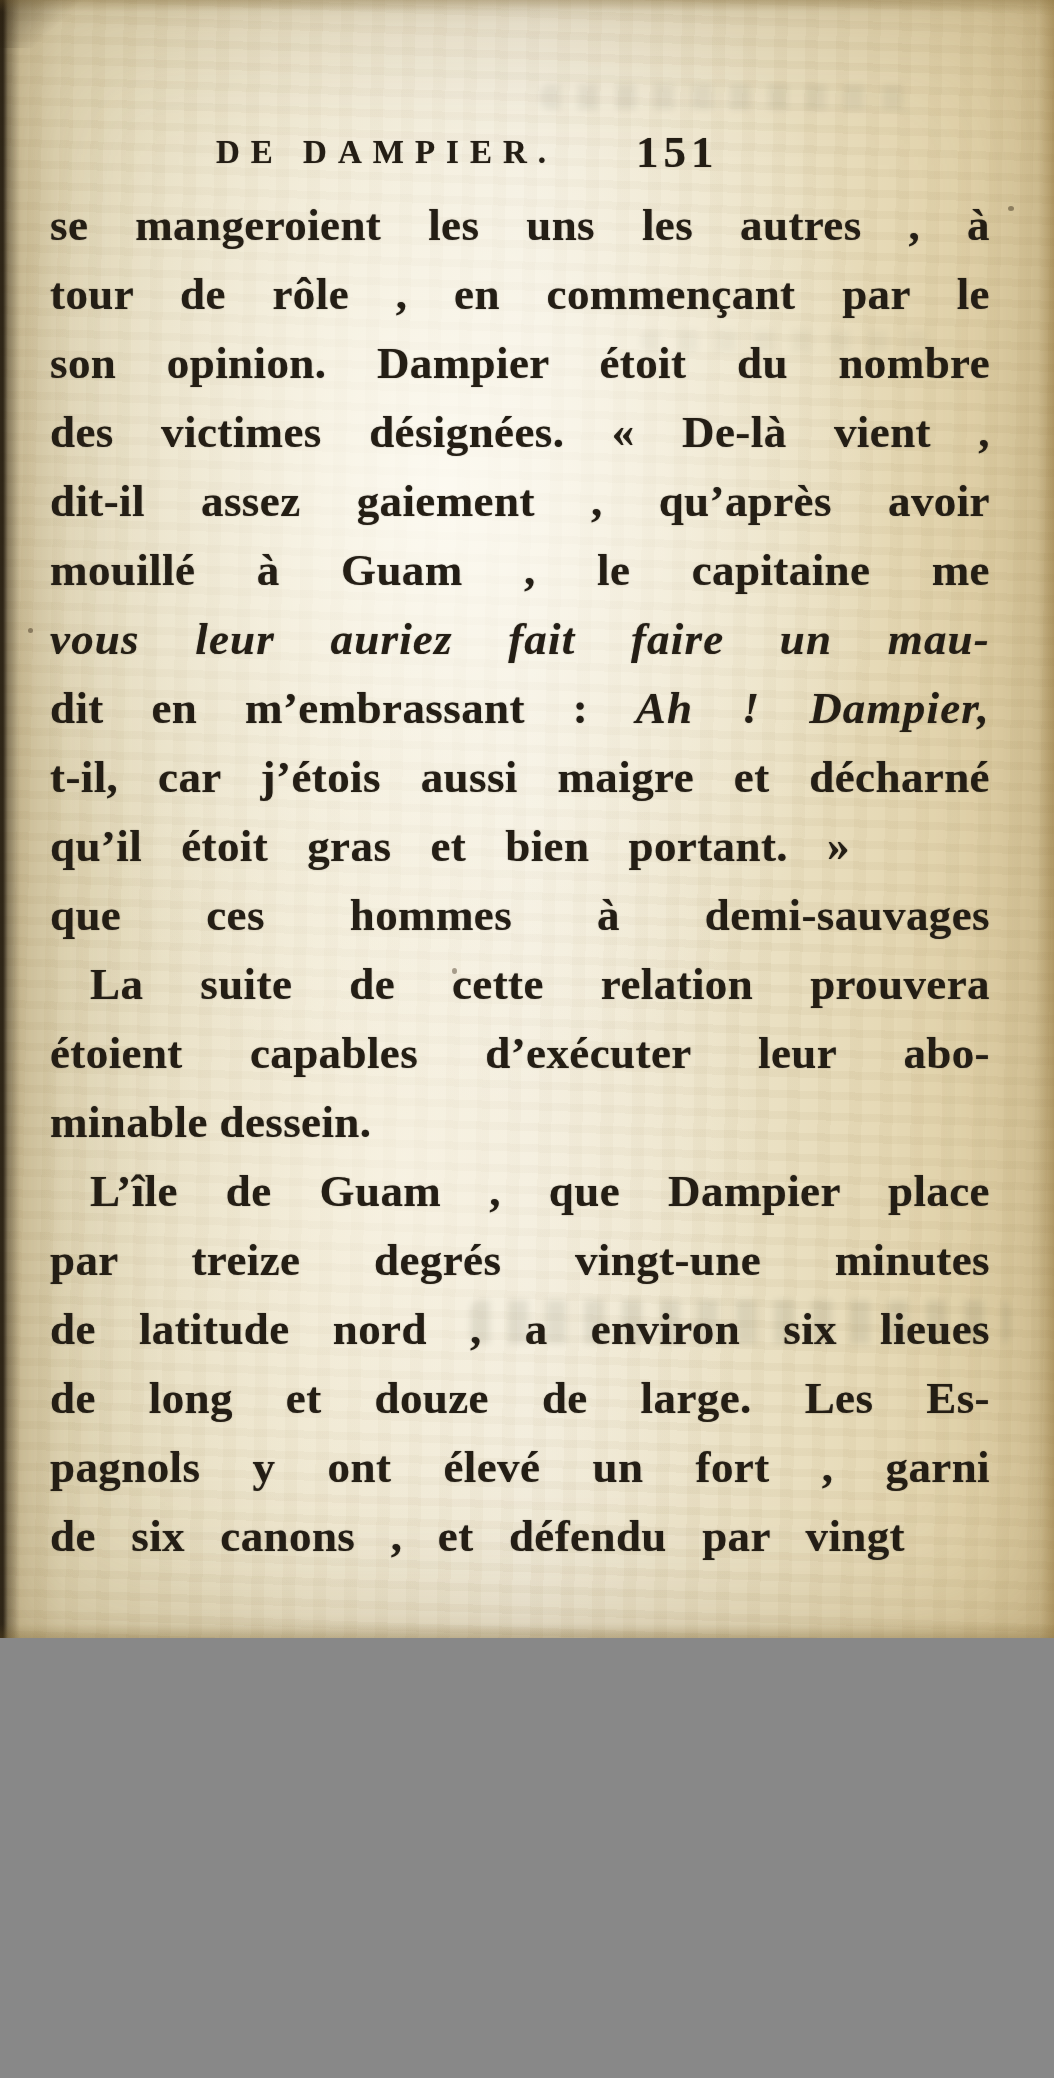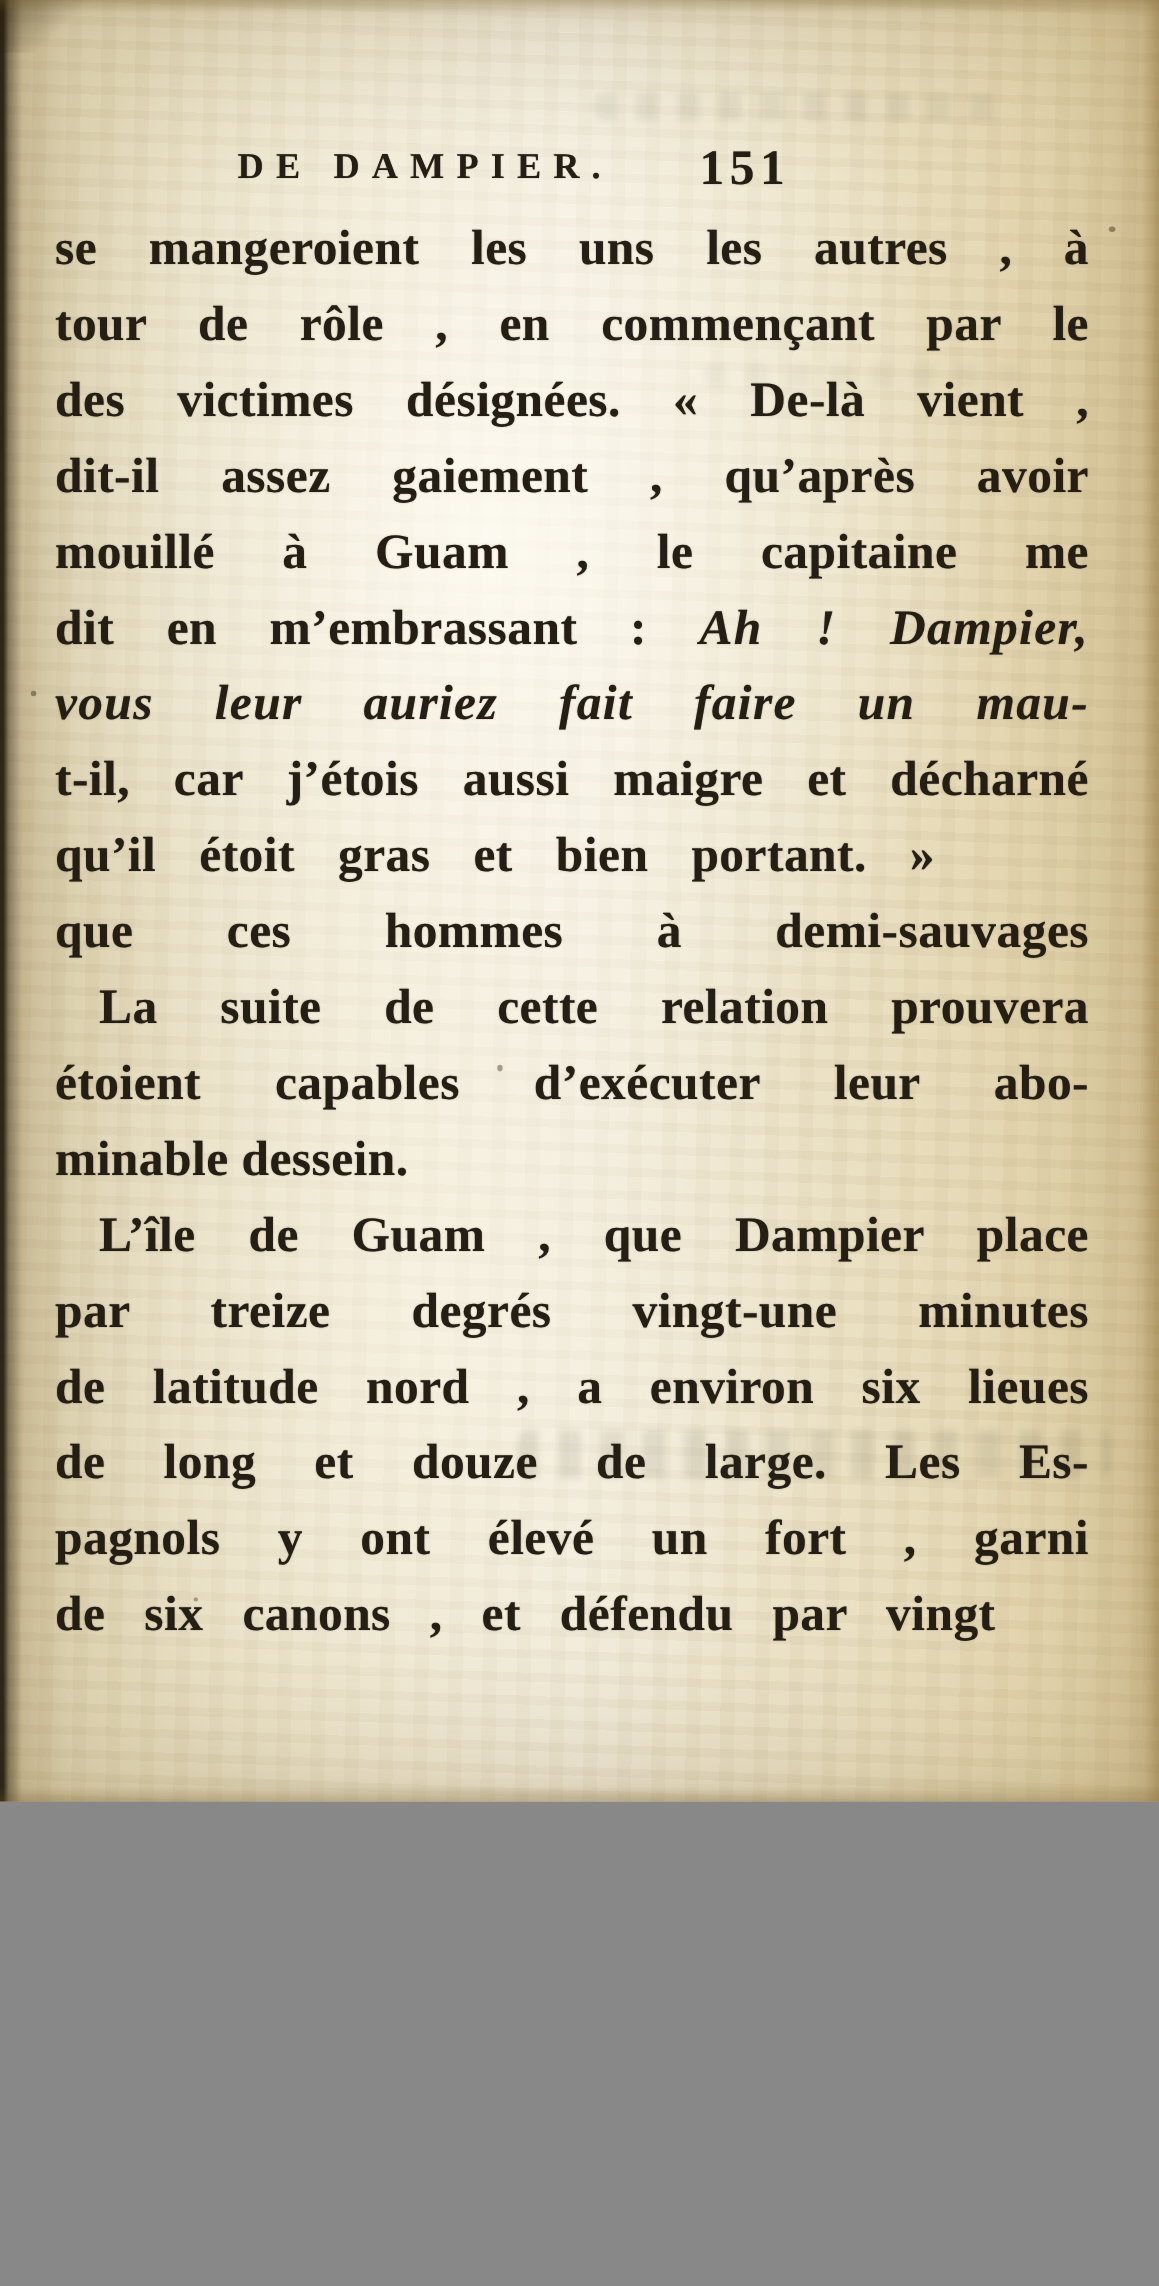--- a/index.html
+++ b/index.html
@@ -104,25 +104,26 @@
   <span class="speck s5"></span>
 
   <div class="running-head">
     <span class="head-title">DE DAMPIER.</span>
     <span class="head-pagenum">151</span>
   </div>
 
   <div class="body-text">
       <div class="line"><span class="seg">se mangeroient les uns les autres , à</span></div>
       <div class="line"><span class="seg">tour de rôle , en commençant par le</span></div>
+      <div class="line"><span class="seg">son opinion. Dampier étoit du nombre</span></div>
       <div class="line"><span class="seg">des victimes désignées. « De-là vient ,</span></div>
       <div class="line"><span class="seg">dit-il assez gaiement , qu’après avoir</span></div>
       <div class="line"><span class="seg">mouillé à Guam , le capitaine me</span></div>
+      <div class="line"><span class="seg italic">vous leur auriez fait faire un mau-</span></div>
       <div class="line"><span class="seg">dit en m’embrassant : </span><span class="seg italic">Ah ! Dampier,</span></div>
-      <div class="line"><span class="seg italic">vous leur auriez fait faire un mau-</span></div>
       <div class="line"><span class="seg">t-il, car j’étois aussi maigre et décharné</span></div>
       <div class="line" style="padding-right: 140px;"><span class="seg">qu’il étoit gras et bien portant. »</span></div>
       <div class="line"><span class="seg">que ces hommes à demi-sauvages</span></div>
       <div class="line indent"><span class="seg">La suite de cette relation prouvera</span></div>
       <div class="line"><span class="seg">étoient capables d’exécuter leur abo-</span></div>
       <div class="line natural"><span class="seg">minable dessein.</span></div>
       <div class="line indent"><span class="seg">L’île de Guam , que Dampier place</span></div>
       <div class="line"><span class="seg">par treize degrés vingt-une minutes</span></div>
       <div class="line"><span class="seg">de latitude nord , a environ six lieues</span></div>
       <div class="line"><span class="seg">de long et douze de large. Les Es-</span></div>

